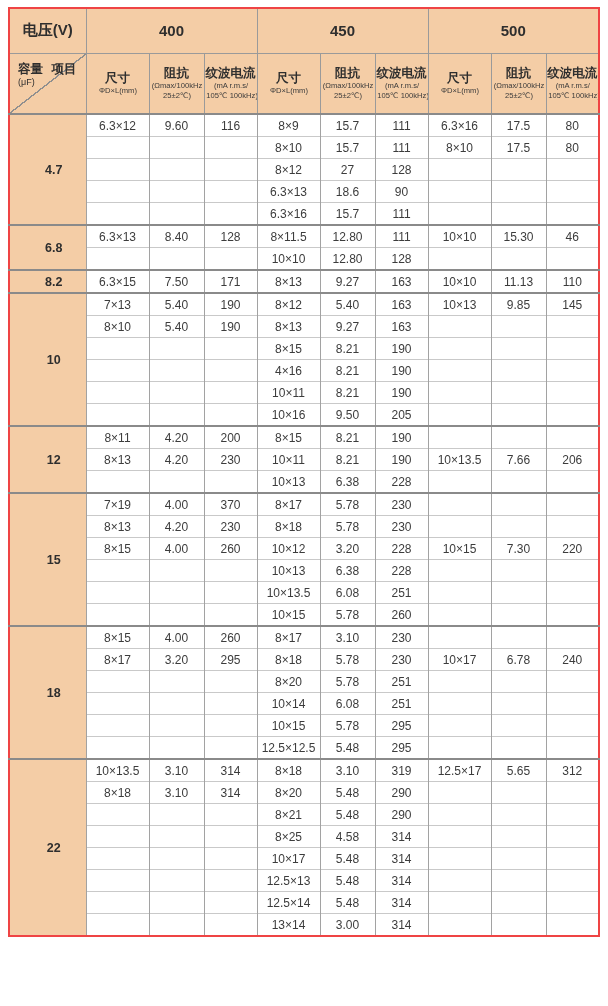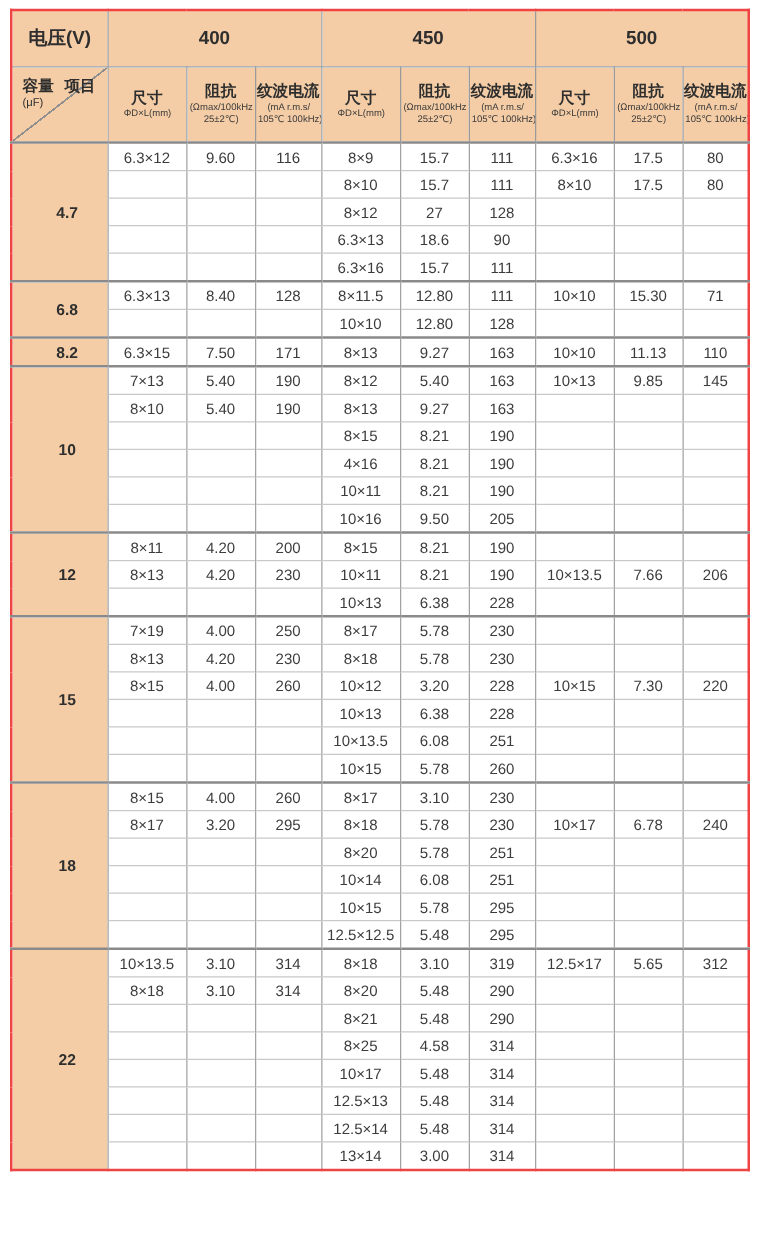--- a/index.html
+++ b/index.html
@@ -210,21 +210,21 @@
         <tr class="group-start">
           <td class="cap" rowspan="2">6.8</td>
           <td>6.3×13</td>
           <td>8.40</td>
           <td>128</td>
           <td>8×11.5</td>
           <td>12.80</td>
           <td>111</td>
           <td>10×10</td>
           <td>15.30</td>
-          <td>71</td>
+          <td>46</td>
         </tr>
         <tr>
           <td></td>
           <td></td>
           <td></td>
           <td>10×10</td>
           <td>12.80</td>
           <td>128</td>
           <td></td>
           <td></td>
@@ -340,21 +340,21 @@
           <td>6.38</td>
           <td>228</td>
           <td></td>
           <td></td>
           <td></td>
         </tr>
         <tr class="group-start">
           <td class="cap" rowspan="6">15</td>
           <td>7×19</td>
           <td>4.00</td>
-          <td>250</td>
+          <td>370</td>
           <td>8×17</td>
           <td>5.78</td>
           <td>230</td>
           <td></td>
           <td></td>
           <td></td>
         </tr>
         <tr>
           <td>8×13</td>
           <td>4.20</td>

